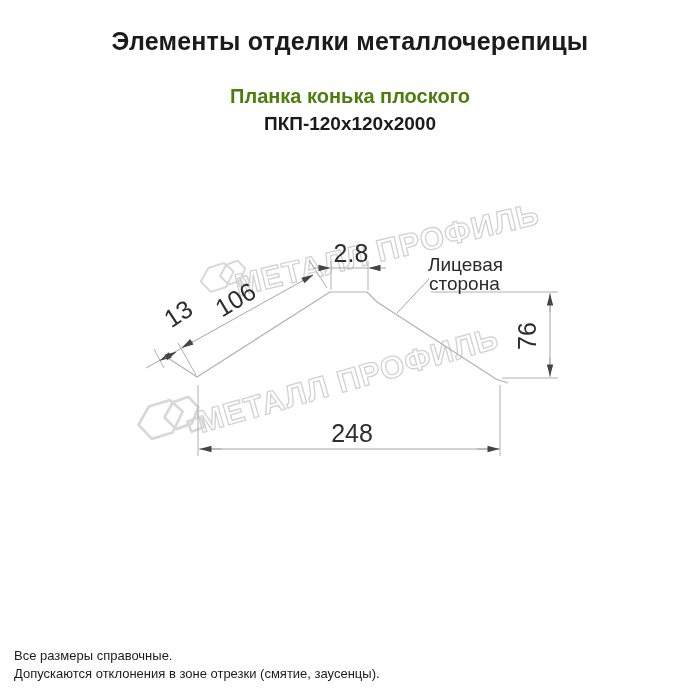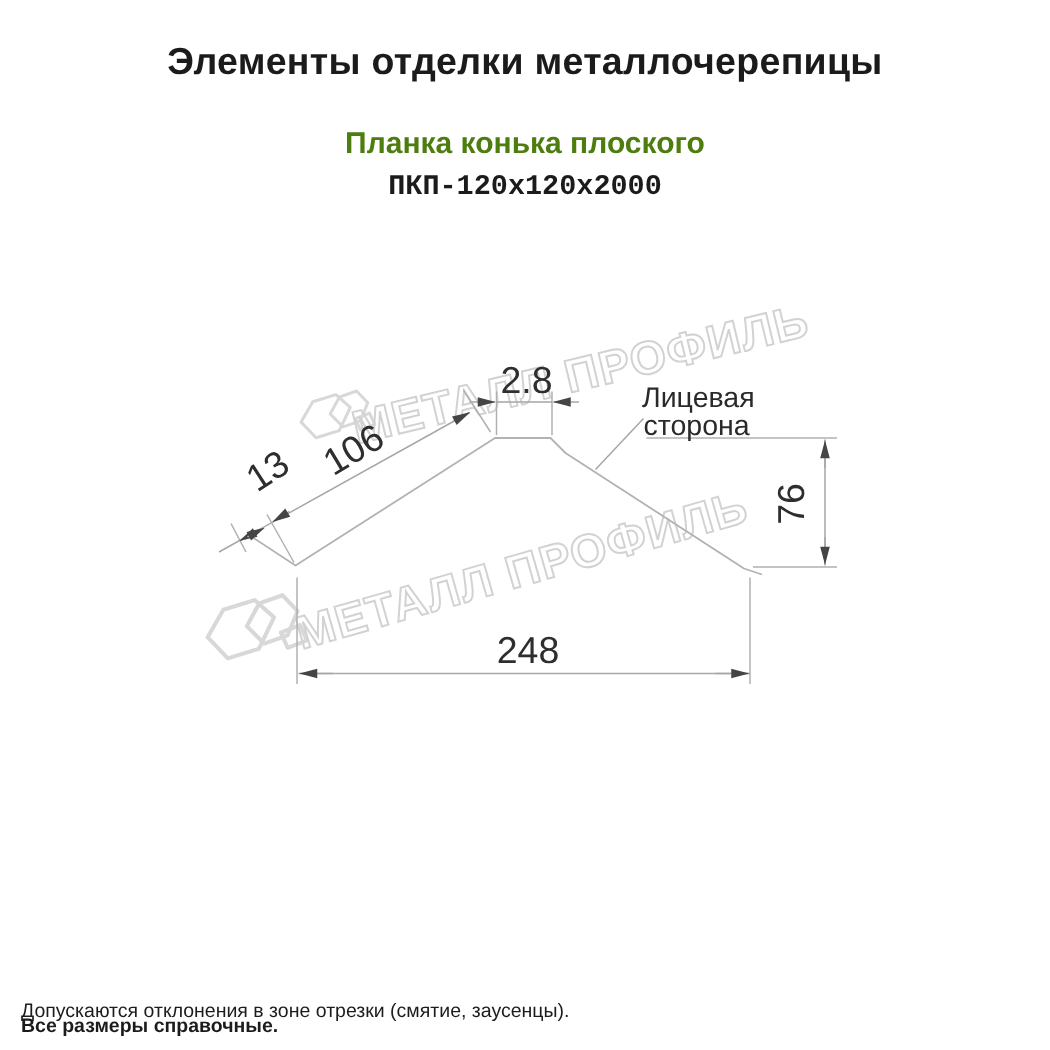--- a/index.html
+++ b/index.html
@@ -6,24 +6,24 @@
   body{
     width:700px;height:700px;
     background:#ffffff;
     font-family:"Liberation Sans","DejaVu Sans",sans-serif;
     position:relative;overflow:hidden;
     color:#1c1c1c;
   }
   .hdr{position:absolute;left:0;width:700px;text-align:center;margin:0;font-weight:bold;}
   #title{top:27px;font-size:25px;letter-spacing:.2px;color:#1b1b1b;}
   #subtitle{top:85px;font-size:20px;color:#4d7c0f;}
-  #model{top:113px;font-size:19px;color:#1b1b1b;font-family:Liberation Mono, monospace;}
+  #model{top:113px;font-size:19px;color:#1b1b1b;}
   #drawing{position:absolute;left:0;top:0;width:700px;height:700px;}
   .footer-note{position:absolute;left:14px;font-size:13px;color:#1c1c1c;}
-  #note1{top:676px;font-weight:bold;}
+  #note1{top:648px;}
   #note2{top:666px;}
   
   .profile{fill:none;stroke:#b2b2b2;stroke-width:1.2;stroke-linejoin:round;}
   .dimline{fill:none;stroke:#a6a6a6;stroke-width:1;}
   .extline{fill:none;stroke:#b0b0b0;stroke-width:1;}
   .leader{fill:none;stroke:#a6a6a6;stroke-width:1;}
   .dimtext{fill:#2e2e2e;font-size:25px;font-family:"Liberation Sans",sans-serif;}
   .facetext{fill:#2a2a2a;font-size:19px;font-family:"Liberation Sans",sans-serif;}
   .wm-text{fill:none;stroke:#d2d2d2;stroke-width:1.3;font-weight:bold;font-size:31px;
            letter-spacing:1px;font-family:"Liberation Sans",sans-serif;}

